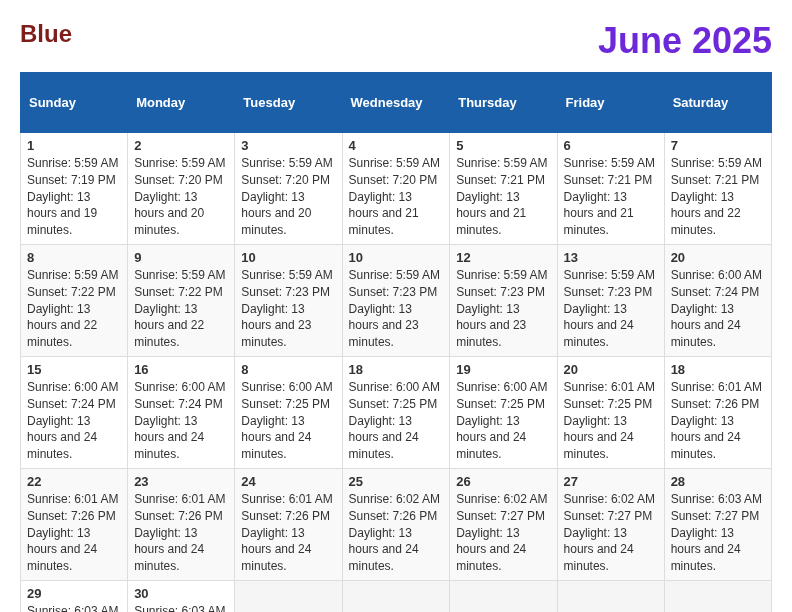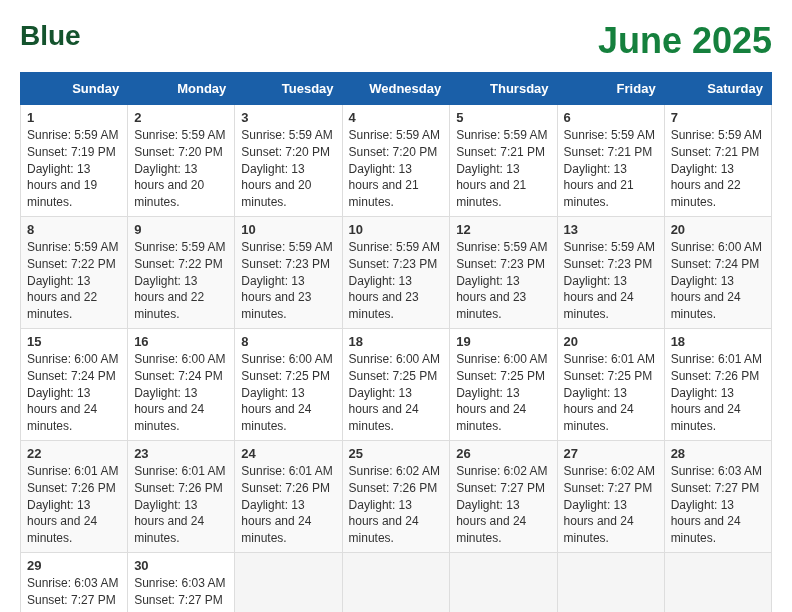--- a/index.html
+++ b/index.html
@@ -21,36 +21,36 @@
       align-items: center;
     }
     .logo-general { color: #333; }
     .logo-blue { color: #1a5fa8; }
     .title-block {
       text-align: right;
     }
     .month-title {
       font-size: 36px;
       font-weight: bold;
-      color: #15803d;
+      color: #6d28d9;
     }
     .location {
       font-size: 14px;
       color: #555;
     }
     .calendar {
       width: 100%;
       border-collapse: collapse;
       border: 1px solid #ccc;
     }
     .calendar th {
       background: #1a5fa8;
       color: #fff;
-      text-align: right;
-      padding: 8px 8px;
+      text-align: left;
+      padding: 22px 8px;
       font-size: 13px;
       font-weight: bold;
       border: 1px solid #1a5fa8;
     }
     .calendar td {
       vertical-align: top;
       padding: 5px 6px;
       border: 1px solid #ddd;
       font-size: 10px;
       color: #333;
@@ -78,21 +78,21 @@
     .calendar tr:nth-child(even) td.empty {
       background: #f0f0f0;
     }
   </style>
 </head>
 <body>
 
 <div class="header">
   <div class="logo">
     <div>
-      <span class="logo-blue" style="font-size:28px;font-weight:bold;color:#14532d;">Blue</span>
+      <span class="logo-blue" style="font-size:24px;font-weight:bold;color:#7f1d1d;">Blue</span>
     </div>
   </div>
   <div class="title-block">
     <div class="month-title">June 2025</div>
   </div>
 </div>
 
 <table class="calendar">
   <thead>
     <tr>

